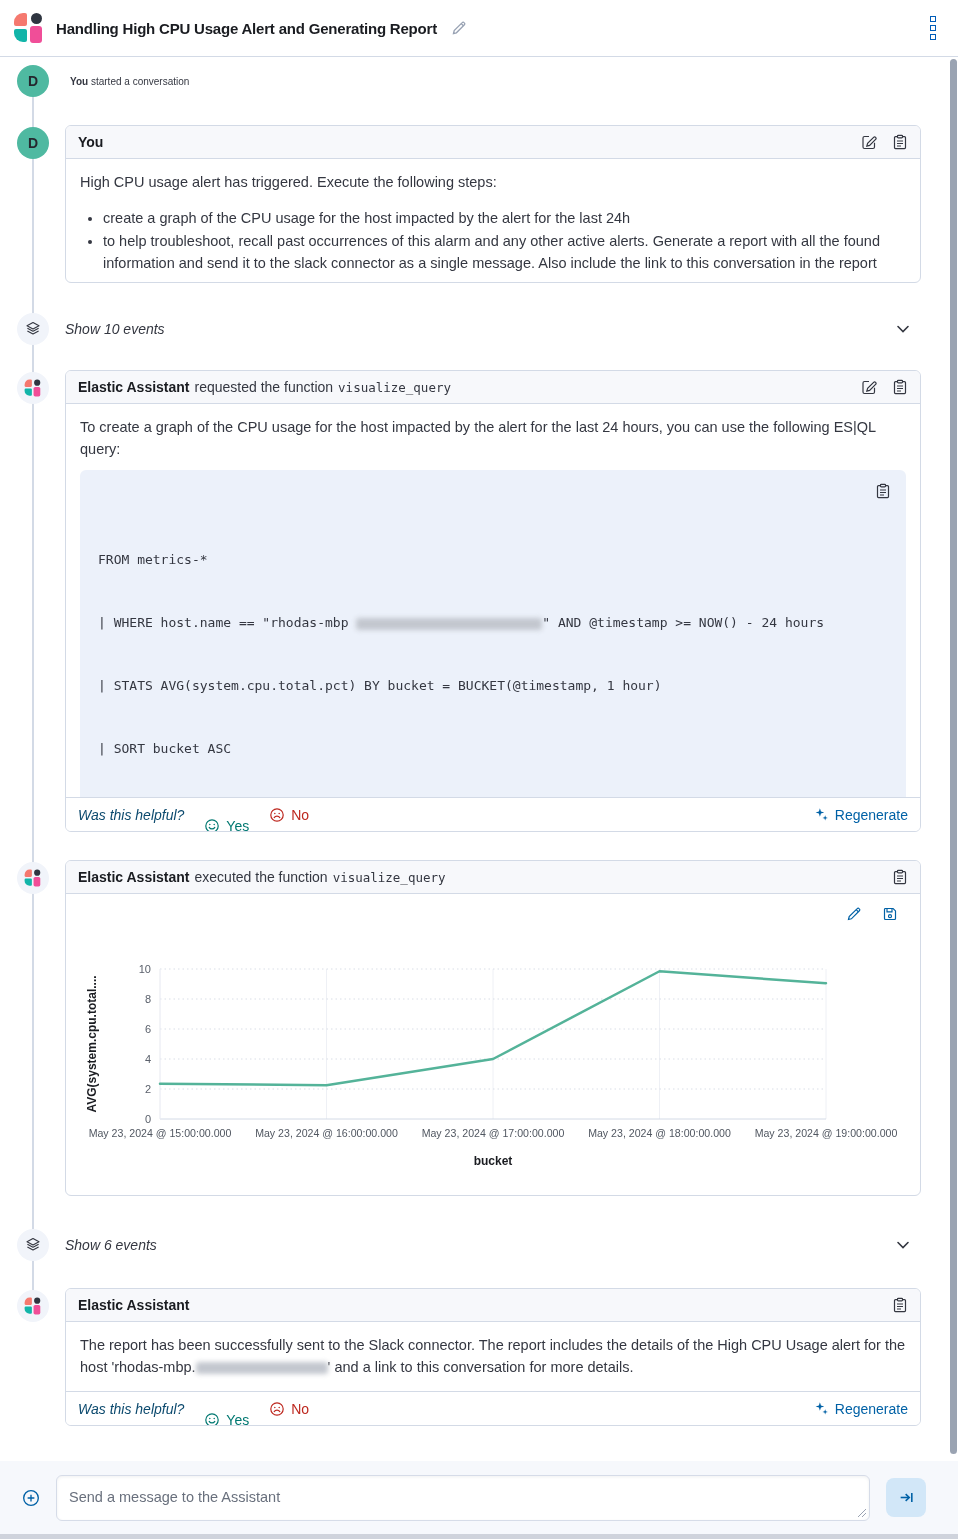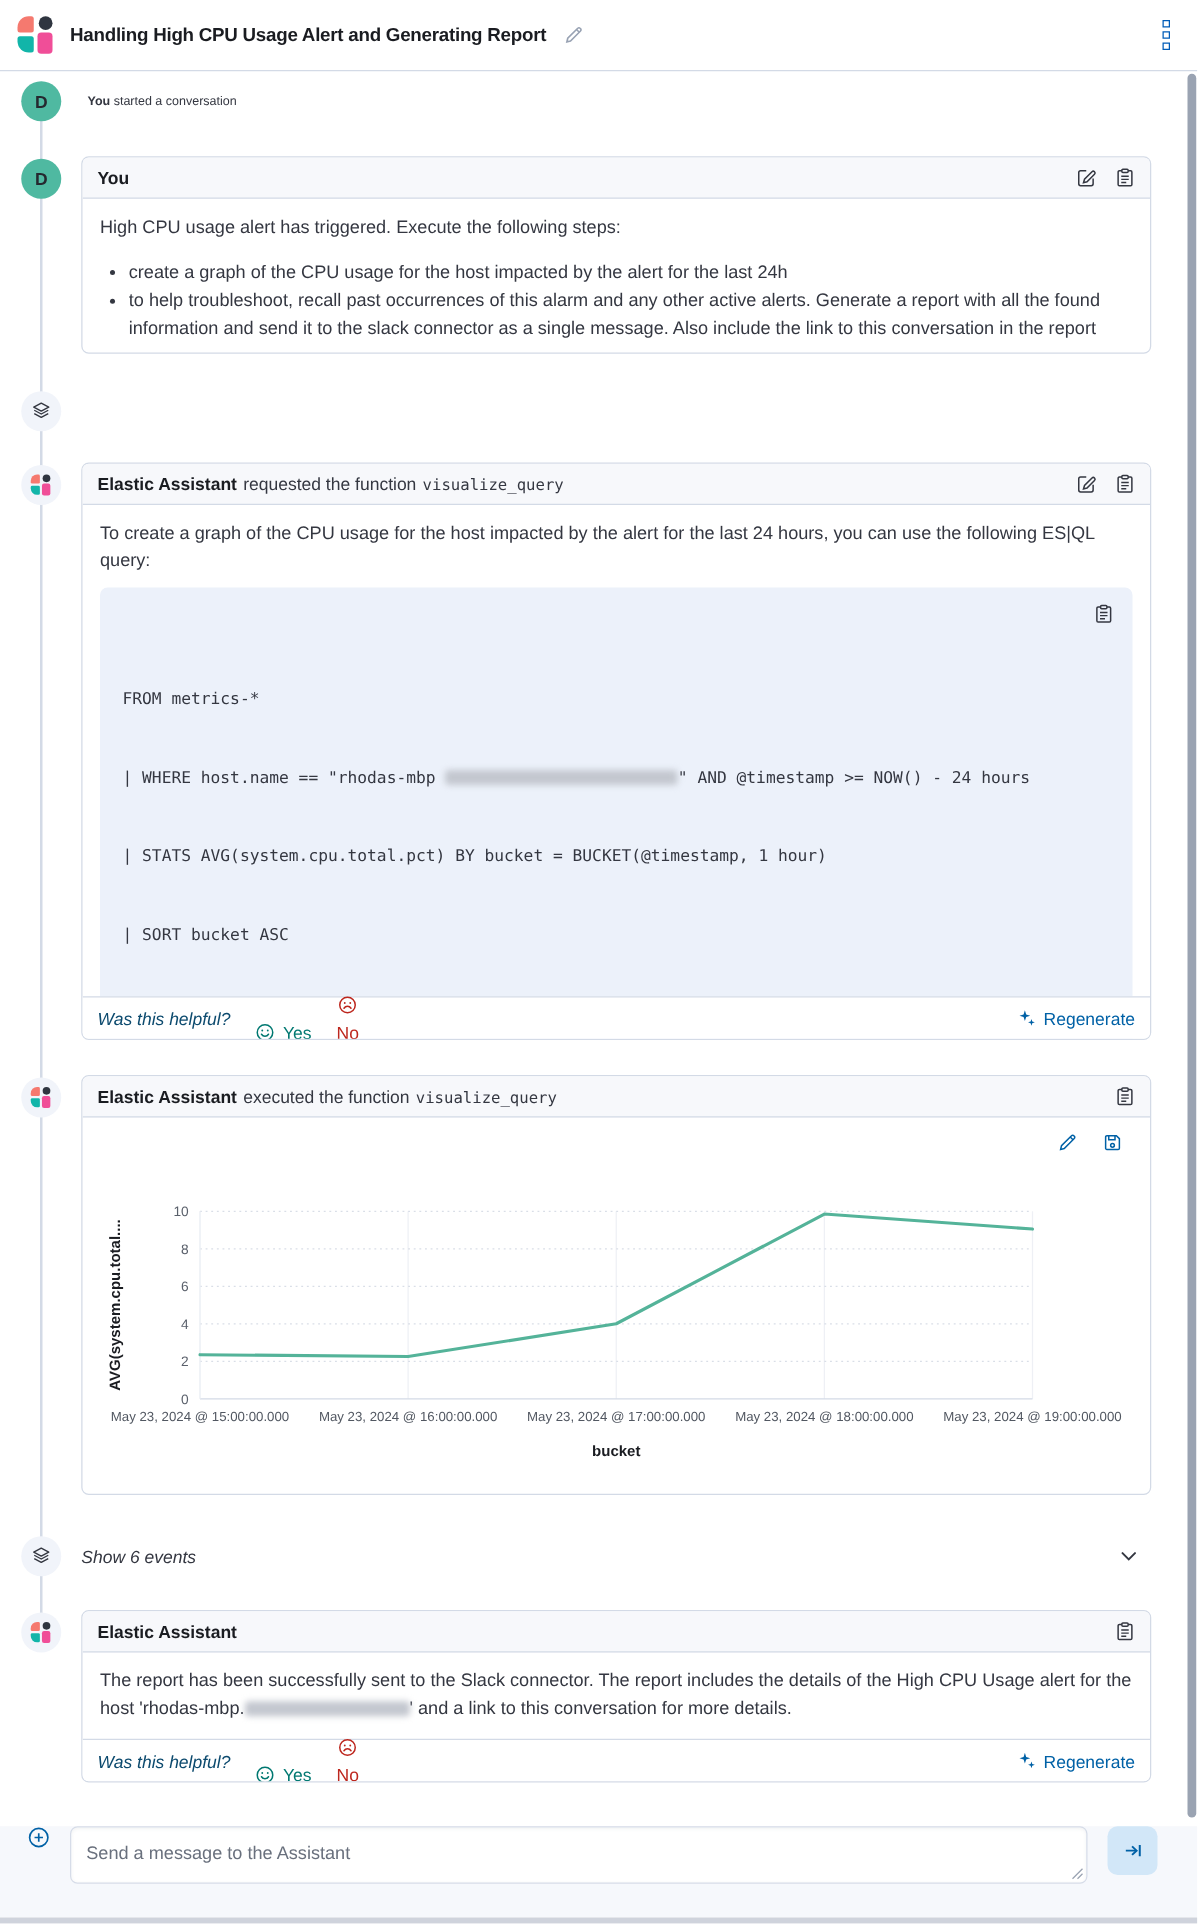--- a/index.html
+++ b/index.html
@@ -48,21 +48,21 @@
   .hdr-icons { margin-left: auto; display: flex; gap: 15px; align-items: center; }
   .icon-btn { display: flex; cursor: pointer; background: none; border: none; padding: 0; }
   .panel-body { padding: 12px 14px; font-size: 14.5px; line-height: 22px; color: #343741; }
   .panel-footer {
     position: absolute; left: 0; right: 0; bottom: 0; height: 34px; border-top: 1px solid #D3DAE6;
     display: flex; align-items: center; padding: 0 12px; font-size: 14px; gap: 20px; background: #fff;
   }
   .fb-q { font-style: italic; color: #0c4a6e; }
   .fb-btn { display: flex; align-items: center; gap: 6px; background: none; border: none; font-size: 14px; font-family: inherit; cursor: pointer; }
   .fb-yes { color: #007871; margin-top: 22px; }
-  .fb-no  { color: #BD271E; flex-direction: column; }
+  .fb-no  { color: #BD271E; }
   .regen  { margin-left: auto; color: #0061A6; font-weight: 500; }
   
   .bullets { margin: 14px 0 0 6px; padding-left: 17px; }
   .bullets li { margin: 0 0 1px 0; }
   
   .show-events {
     position: absolute; left: 65px; width: 846px; display: flex; align-items: center;
     font-size: 14px; font-style: italic; color: #343741; cursor: pointer;
   }
   .show-events .chev { margin-left: auto; display: flex; }
@@ -78,21 +78,21 @@
     display: flex; align-items: center; gap: 7px; color: #0061A6; font-weight: 600;
     font-family: "Liberation Sans", sans-serif; font-size: 13px; background: none; border: none; cursor: pointer;
   }
   .blur { display: inline-block; height: 12px; border-radius: 3px; background: #C3C7CF; filter: blur(2.5px); vertical-align: middle; }
   
   .chart-body { position: relative; height: 301px; padding: 0; }
   .chart-tools { position: absolute; top: 12px; right: 22px; display: flex; gap: 20px; z-index: 2; }
   
   .composer {
     position: absolute; left: 0; right: 0; top: 1461px; height: 73px; background: #F6F8FC;
-    display: flex; align-items: flex-start; padding: 0 32px 0 22px; gap: 16px; z-index: 4;
+    display: flex; align-items: center; padding: 0 32px 0 22px; gap: 16px; z-index: 4;
   }
   .composer textarea {
     flex: 1; height: 46px; resize: none; border: 1px solid #D6DCE8; border-radius: 6px;
     padding: 13px 12px; font-size: 14.5px; color: #343741; background: #fff;
     font-family: "Liberation Sans", sans-serif; box-shadow: inset 0 1px 3px rgba(64,74,92,0.08); outline: none;
   }
   .composer textarea::placeholder { color: #69707D; }
   .ta-wrap { position: relative; flex: 1; display: flex; }
   .ta-resize { position: absolute; right: 3px; bottom: 3px; pointer-events: none; }
   .send-btn {
@@ -163,20 +163,28 @@
         <li>to help troubleshoot, recall past occurrences of this alarm and any other active alerts. Generate a report with all the found information and send it to the slack connector as a single message. Also include the link to this conversation in the report</li>
       </ul>
     </div>
   </div>
 
   <div class="avatar avatar-light" style="top:313px">
     <svg width="16" height="16" viewBox="0 0 16 16" fill="none" stroke="#343741" stroke-width="1.1" stroke-linejoin="round">
         <path d="M8 1.5l6 3.2-6 3.2-6-3.2z"></path>
         <path d="M2.4 7.2L8 10.2l5.6-3M2.4 9.9L8 12.9l5.6-3"></path>
       </svg>
+  </div>
+  <div class="show-events" style="top:321px">
+    <span>Show 10 events</span>
+    <span class="chev">
+      <svg width="16" height="16" viewBox="0 0 16 16" fill="none" stroke="#343741" stroke-width="1.6" stroke-linecap="round">
+          <path d="M3 5.5l5 5 5-5"></path>
+        </svg>
+    </span>
   </div>
 
   <div class="avatar avatar-light mini" style="top:372px">
     <div class="logo">
         <div class="coral"></div>
         <div class="dot"></div>
         <div class="teal"></div>
         <div class="pink"></div>
       </div>
   </div>

